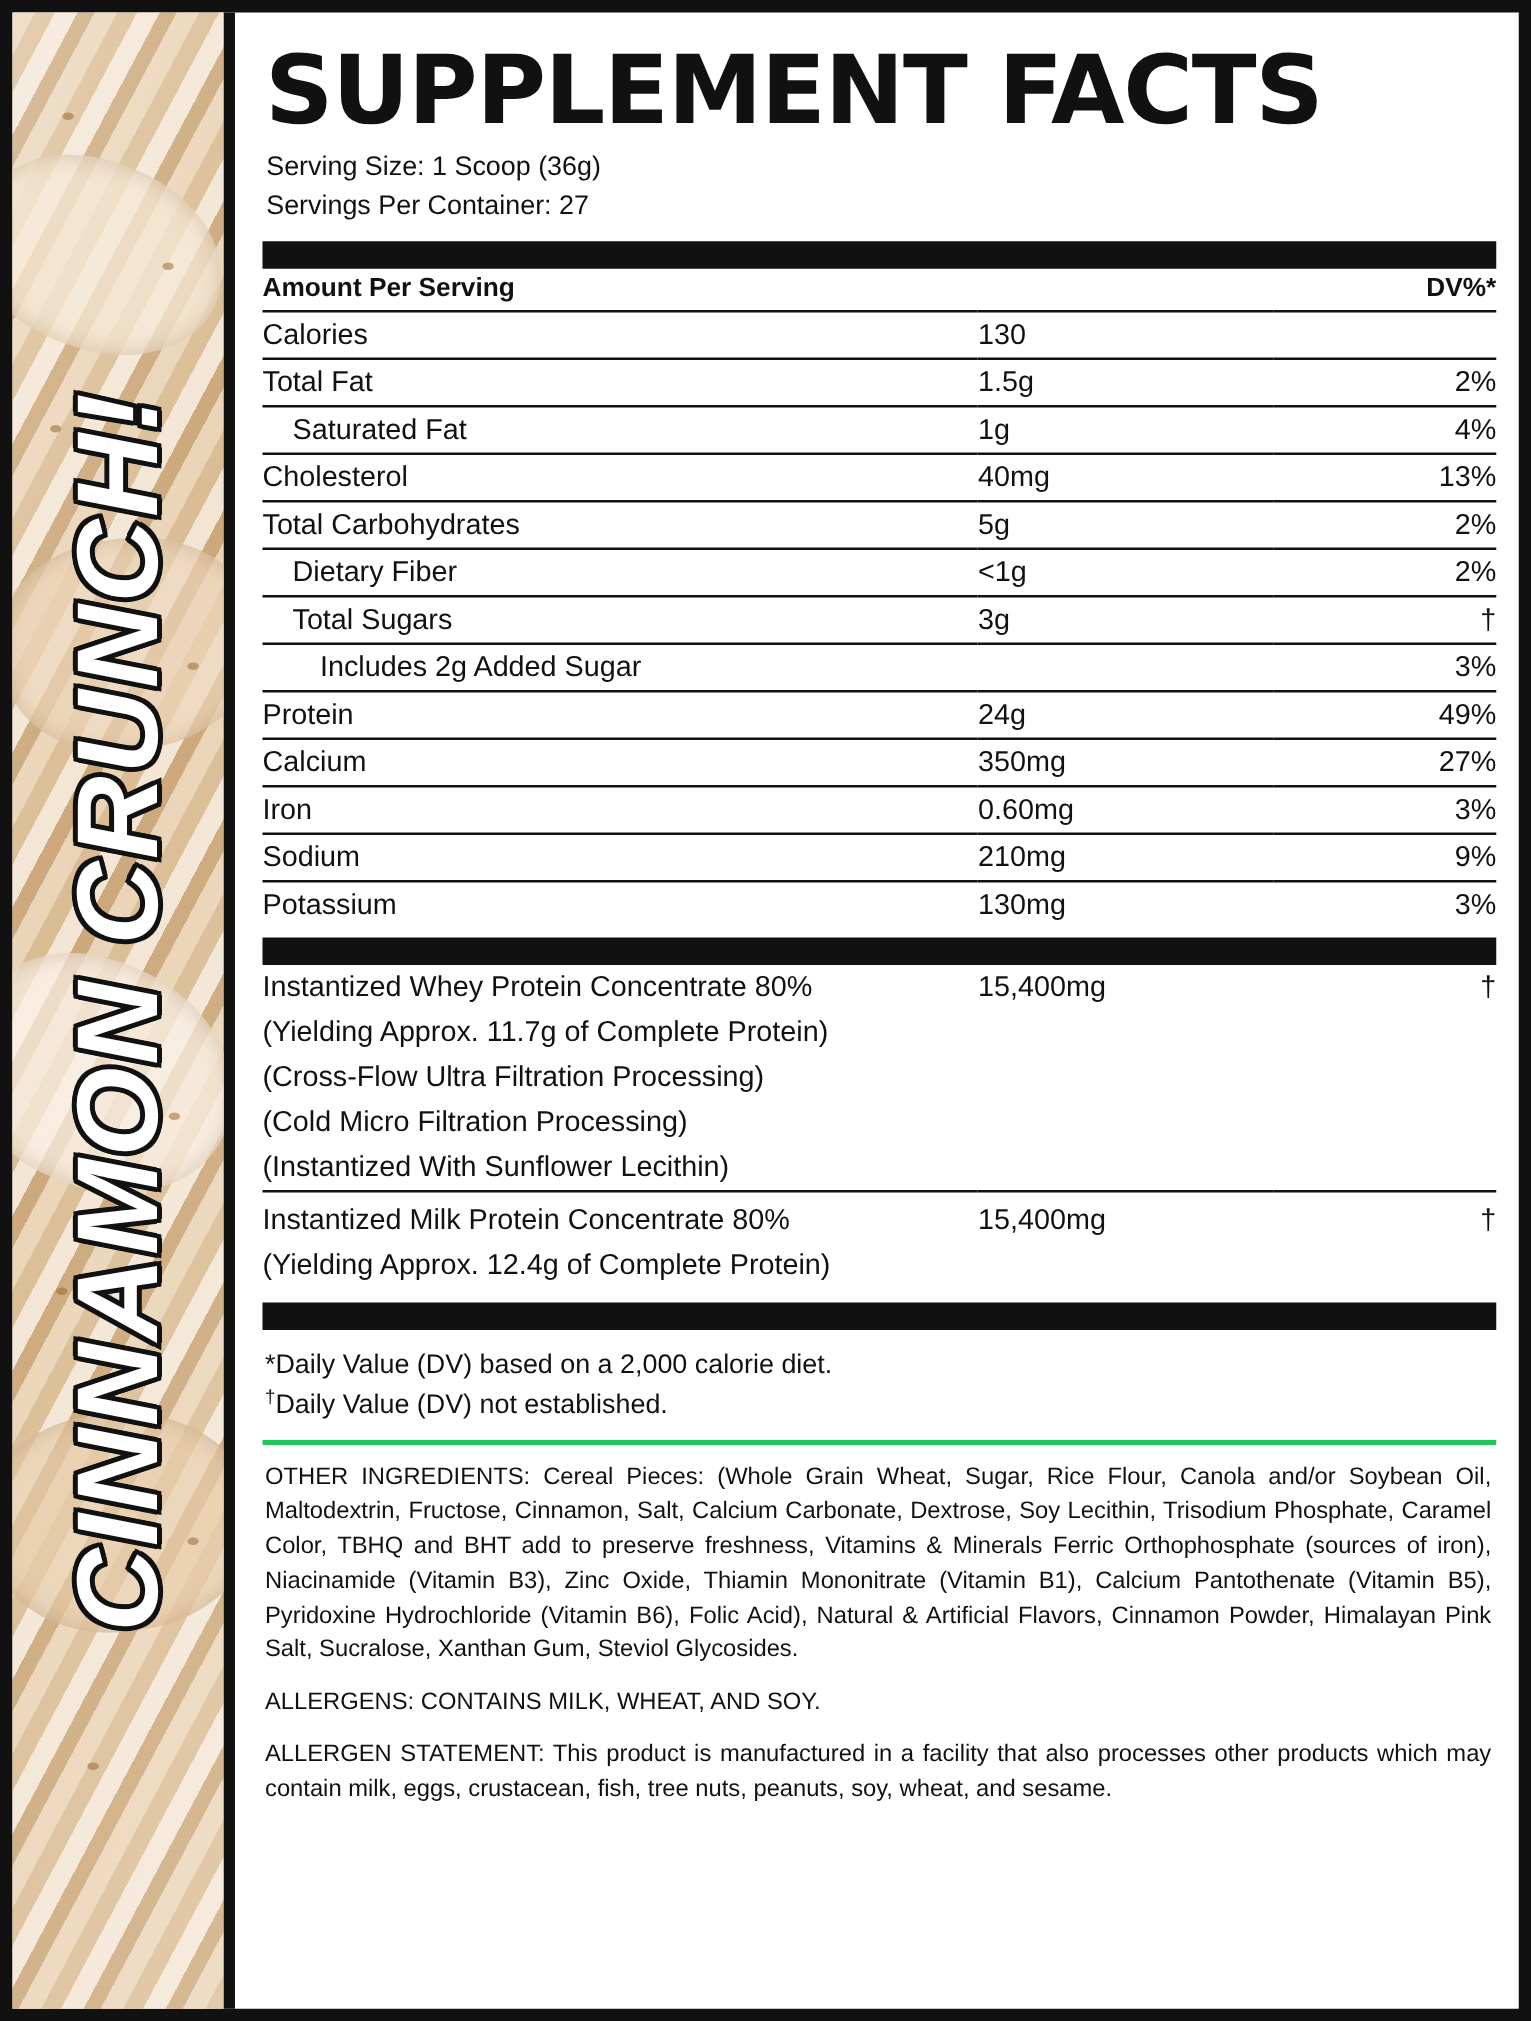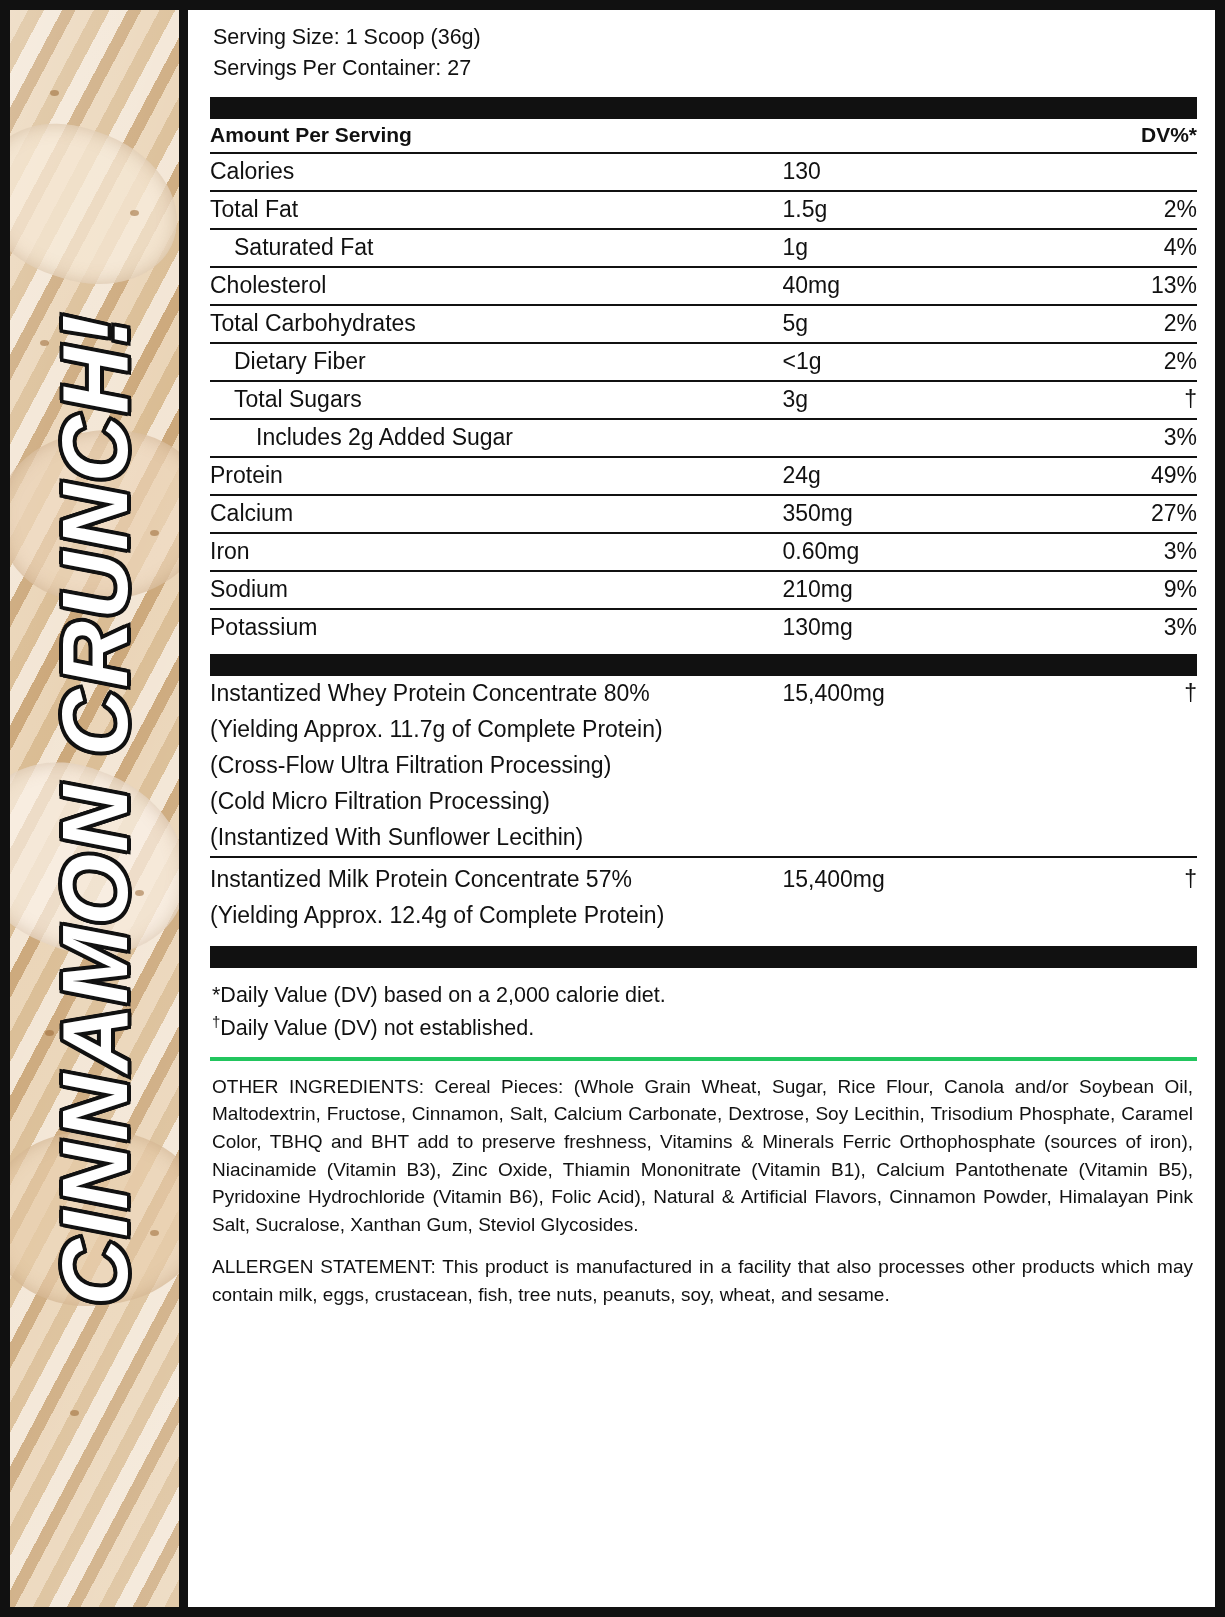--- a/index.html
+++ b/index.html
@@ -155,20 +155,21 @@
     <div class="speck" style="left:55px;  top:660px;"></div>
     <div class="speck" style="left:125px; top:880px;"></div>
     <div class="speck" style="left:35px;  top:1020px;"></div>
     <div class="speck" style="left:140px; top:1220px;"></div>
     <div class="speck" style="left:60px;  top:1400px;"></div>
     <div class="flavor-text">CINNAMON CRUNCH!</div>
   </div>
 
   <div class="content">
 
+    <div class="sf-title">SUPPLEMENT FACTS</div>
     <div class="serving-line">Serving Size: 1 Scoop (36g)</div>
     <div class="serving-line">Servings Per Container: 27</div>
 
     <div class="rule-thick"></div>
 
     <table class="facts">
       <tbody>
         <tr class="hdr row-line">
           <td class="col-name">Amount Per Serving</td>
           <td class="col-value"></td>
@@ -267,38 +268,39 @@
           <td class="col-value"></td>
           <td class="col-dv"></td>
         </tr>
         <tr class="row-line">
           <td class="col-name ing-sub">(Instantized With Sunflower Lecithin)</td>
           <td class="col-value"></td>
           <td class="col-dv"></td>
         </tr>
 
         <tr>
-          <td class="col-name" style="padding-top:8px">Instantized Milk Protein Concentrate 57%</td>
+          <td class="col-name" style="padding-top:8px">Instantized Milk Protein Concentrate 80%</td>
           <td class="col-value" style="padding-top:8px">15,400mg</td>
           <td class="col-dv" style="padding-top:8px">†</td>
         </tr>
         <tr>
           <td class="col-name ing-sub">(Yielding Approx. 12.4g of Complete Protein)</td>
           <td class="col-value"></td>
           <td class="col-dv"></td>
         </tr>
       </tbody>
     </table>
 
     <div class="rule-thick" style="margin-top:12px"></div>
 
     <div class="footnotes">
       <div>*Daily Value (DV) based on a 2,000 calorie diet.</div>
       <div><span class="sup">†</span><span>Daily Value (DV) not established.</span></div>
     </div>
 
     <div class="other-wrap">
       <p class="oi-par">OTHER INGREDIENTS: Cereal Pieces: (Whole Grain Wheat, Sugar, Rice Flour, Canola and/or Soybean Oil, Maltodextrin, Fructose, Cinnamon, Salt, Calcium Carbonate, Dextrose, Soy Lecithin, Trisodium Phosphate, Caramel Color, TBHQ and BHT add to preserve freshness, Vitamins &amp; Minerals Ferric Orthophosphate (sources of iron), Niacinamide (Vitamin B3), Zinc Oxide, Thiamin Mononitrate (Vitamin B1), Calcium Pantothenate (Vitamin B5), Pyridoxine Hydrochloride (Vitamin B6), Folic Acid), Natural &amp; Artificial Flavors, Cinnamon Powder, Himalayan Pink Salt, Sucralose, Xanthan Gum, Steviol Glycosides.</p>
+      <p class="oi-par">ALLERGENS: CONTAINS MILK, WHEAT, AND SOY.</p>
       <p class="oi-par last">ALLERGEN STATEMENT: This product is manufactured in a facility that also processes other products which may contain milk, eggs, crustacean, fish, tree nuts, peanuts, soy, wheat, and sesame.</p>
     </div>
 
   </div>
 </div>
 
 </body></html>

